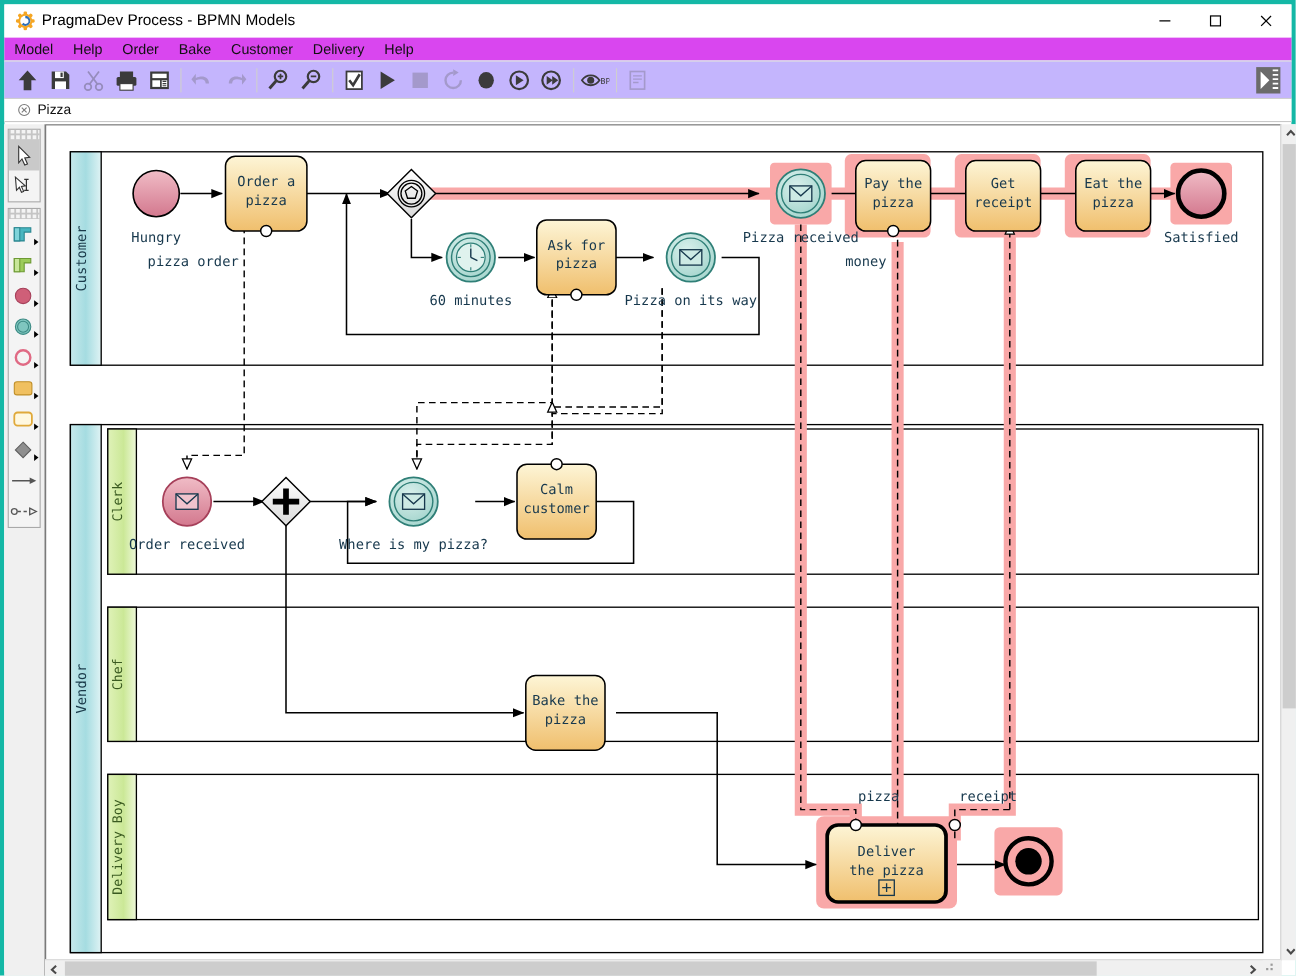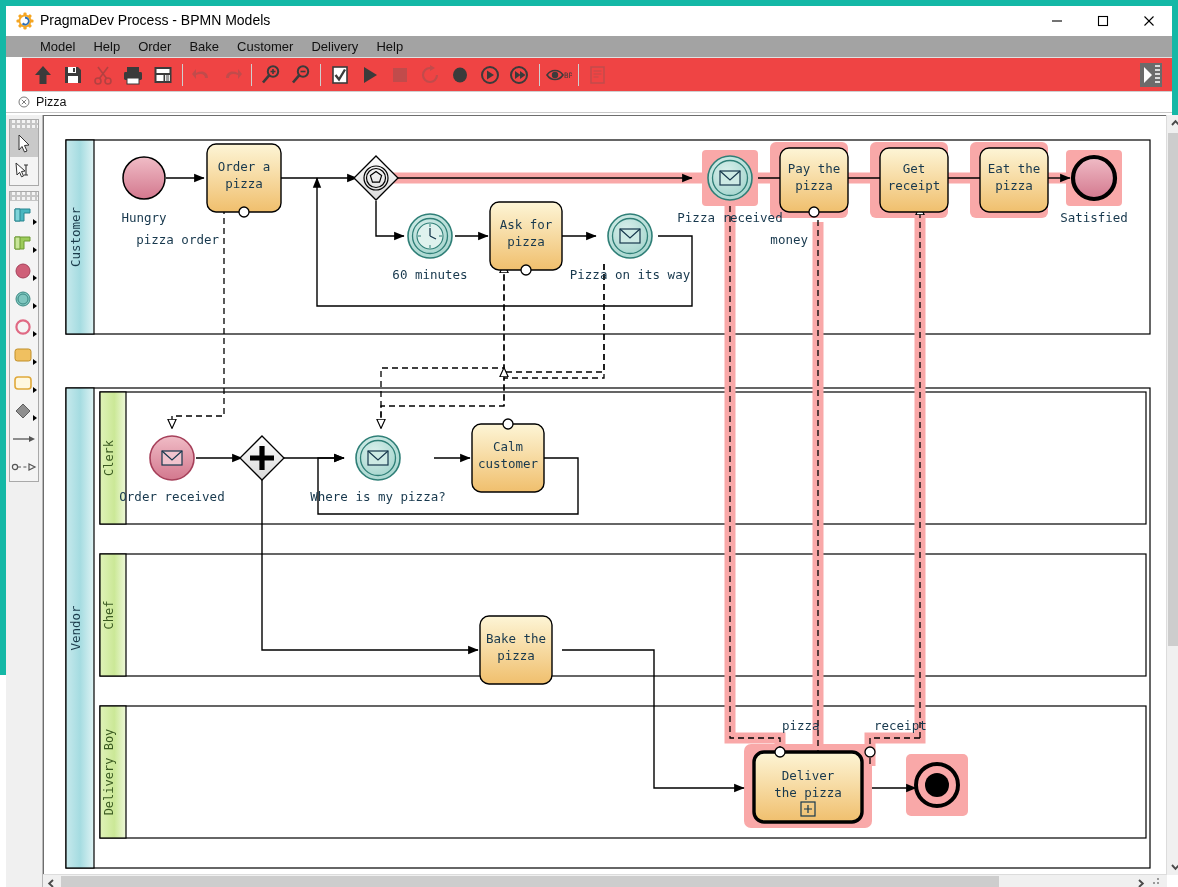--- a/index.html
+++ b/index.html
@@ -1,36 +1,36 @@
 <!DOCTYPE html>
 <html><head>
 <meta charset="utf-8">
 <title>PragmaDev Process - BPMN Models</title>
 <style>
   html,body{margin:0;padding:0;background:#fff;}
   body{width:1178px;height:887px;overflow:hidden;
        font-family:"Liberation Sans","DejaVu Sans",sans-serif;font-size:12.5px;color:#000;}
-  .app{position:relative;width:1178px;height:675px;box-sizing:border-box;
-       border:6px solid #14b8a6;background:#fff;}
+  .app{position:relative;width:1178px;height:887px;box-sizing:border-box;
+       border:4px solid #14b8a6;background:#fff;}
 
   
   .titlebar{position:relative;height:30px;background:#fff;}
   .titlebar .ico{position:absolute;left:10px;top:6px;width:18px;height:18px;}
   .titlebar .ttl{position:absolute;left:34px;top:6px;font-size:14px;color:#000;white-space:nowrap;}
   .winbtns{position:absolute;right:0;top:0;height:30px;display:flex;}
   .winbtn{width:46px;height:30px;display:flex;align-items:center;justify-content:center;}
   .winbtn svg{display:block;}
 
   
-  .menubar{height:21px;background:#a3a3a3;padding-left:25px;display:flex;align-items:center;gap:0;}
+  .menubar{height:21px;background:#d946ef;padding-left:0;display:flex;align-items:center;gap:0;}
   .menuitem{font-size:13px;padding:2px 9px;color:#111;white-space:nowrap;}
 
   
-  .toolbar{height:33px;background:#ef4444;border-top:1px solid #e0e0e0;
-           border-bottom:1px solid #cfcfcf;display:flex;align-items:center;padding-left:6px;position:relative;margin-left:16px;}
+  .toolbar{height:33px;background:#c4b5fd;border-top:1px solid #e0e0e0;
+           border-bottom:1px solid #cfcfcf;display:flex;align-items:center;padding-left:6px;position:relative;}
   .tbtn{width:30px;height:30px;display:flex;align-items:center;justify-content:center;}
   .tsep{width:1px;height:22px;background:#cfcfcf;margin:0 4px;}
   .tb-right{position:absolute;right:6px;top:2px;}
 
   
   .tabstrip{height:20px;background:#fff;border-bottom:1px solid #c8c8c8;
             display:flex;align-items:center;padding-left:12px;gap:6px;}
   .tab-close{width:12px;height:12px;}
   .tab-label{font-size:12.5px;color:#111;}
 

